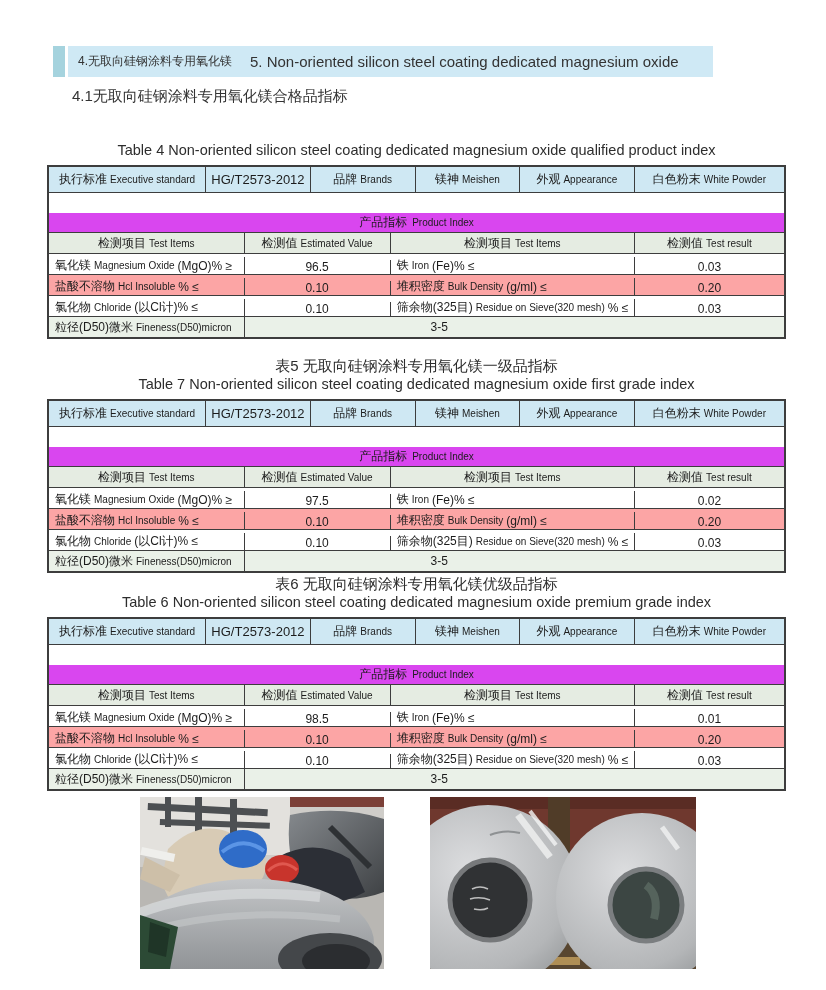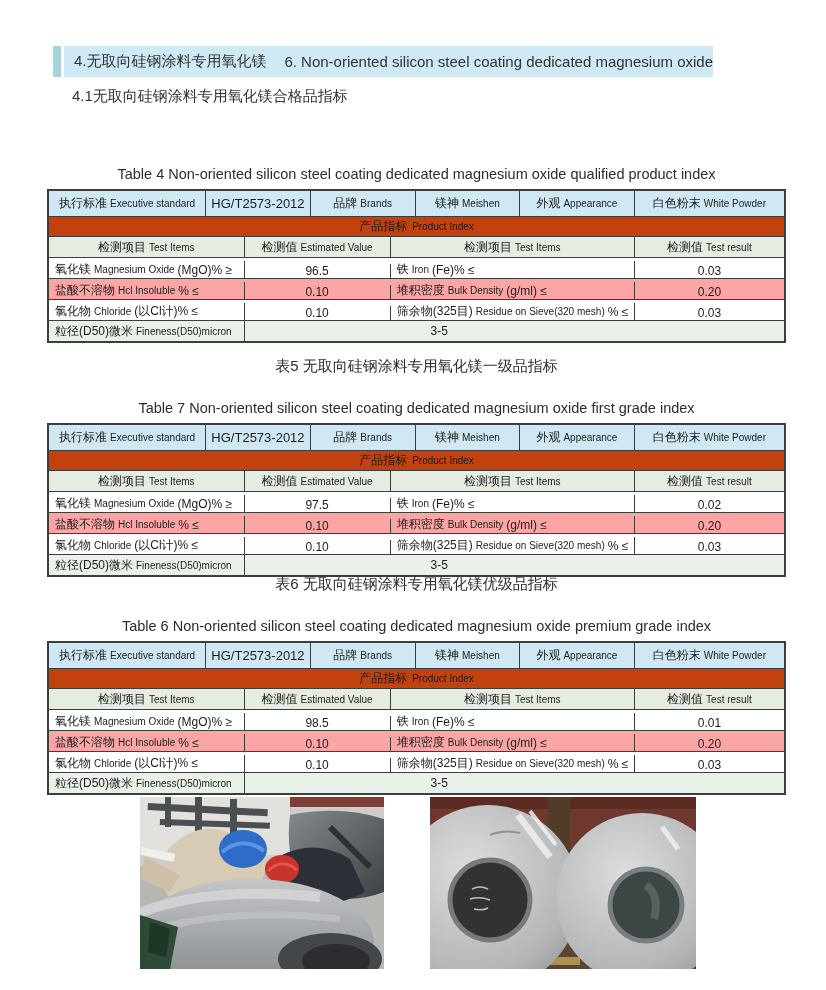--- a/index.html
+++ b/index.html
@@ -3,40 +3,40 @@
 <meta charset="utf-8">
 <style>
   html,body{margin:0;padding:0;background:#ffffff;}
   .page{position:relative;width:826px;height:990px;background:#fff;overflow:hidden;
         font-family:"Liberation Sans","DejaVu Sans",sans-serif;color:#222;}
 
   
   .banner{position:absolute;left:53px;top:46px;width:660px;height:31px;display:flex;}
   .banner-accent{width:12px;background:#a5d3de;margin-right:3px;}
   .banner-body{flex:1;background:#cfe9f5;display:flex;align-items:center;padding-left:10px;gap:18px;white-space:nowrap;}
-  .banner-cn{font-size:15px;color:#333;}
+  .banner-cn{font-size:12px;color:#333;}
   .banner-en{font-size:15px;color:#333;}
 
   .subsection{position:absolute;left:72px;top:87px;}
   .sub-cn{font-size:15px;color:#333;line-height:18px;}
   .sub-en{font-size:13.5px;color:#333;line-height:17px;}
 
   
   .tblock{position:absolute;left:47px;width:739px;}
   #t4{top:141px}#t5{top:356px}#t6{top:574px}
   .t-cn{text-align:center;font-size:15px;color:#2d2d2d;line-height:19px;}
-  .t-en{text-align:center;font-size:14.5px;color:#2d2d2d;line-height:19px;margin-top:24px;}
+  .t-en{text-align:center;font-size:14.5px;color:#2d2d2d;line-height:19px;}
   .tbl{margin-top:5px;border:2px solid #3d3d3d;background:#fff;box-sizing:border-box;}
   .row{display:flex;border-bottom:1px solid #3d3d3d;align-items:stretch;}
   .row:last-child{border-bottom:none;}
   .cell{border-right:1px solid #3d3d3d;display:flex;align-items:center;justify-content:center;
         box-sizing:border-box;gap:3px;overflow:hidden;white-space:nowrap;}
   .cell:last-child{border-right:none;}
   .row.meta{height:25px;background:#cfe8f3;}
-  .row.product{height:19px;background:#c2410c;align-items:center;justify-content:center;gap:5px;}
+  .row.product{height:19px;background:#d946ef;align-items:center;justify-content:center;gap:5px;margin-top:20px;}
   .row.subhead{height:20px;background:#e5ece2;}
   .row.body{height:20px;align-items:flex-end;}
   .row.body.alt{background:#fca5a5;}
   .row.footer{height:20px;background:#eaf1e8;}
   .cn{font-size:12px;color:#1c1c1c;}
   .en{font-size:10px;color:#1c1c1c;}
   .sfx{font-size:12px;color:#1c1c1c;}
   .val{font-size:12px;color:#1c1c1c;}
   .std{font-size:13px;color:#1c1c1c;}
   .left{justify-content:flex-start;padding-left:6px;}
@@ -54,21 +54,21 @@
 </style>
 </head>
 <body>
 
 <div class="page">
 
   <div class="banner">
     <div class="banner-accent"></div>
     <div class="banner-body">
       <span class="banner-cn">4.无取向硅钢涂料专用氧化镁</span>
-      <span class="banner-en">6. Non-oriented silicon steel coating dedicated magnesium oxide</span>
+      <span class="banner-en">5. Non-oriented silicon steel coating dedicated magnesium oxide</span>
     </div>
   </div>
 
   <div class="subsection">
     <div class="sub-cn">4.1无取向硅钢涂料专用氧化镁合格品指标</div>
   </div>
 
   <div class="tblock" id="t4">
     <div class="t-en">Table 4  Non-oriented silicon steel coating dedicated magnesium oxide qualified product index</div>
     <div class="tbl">

